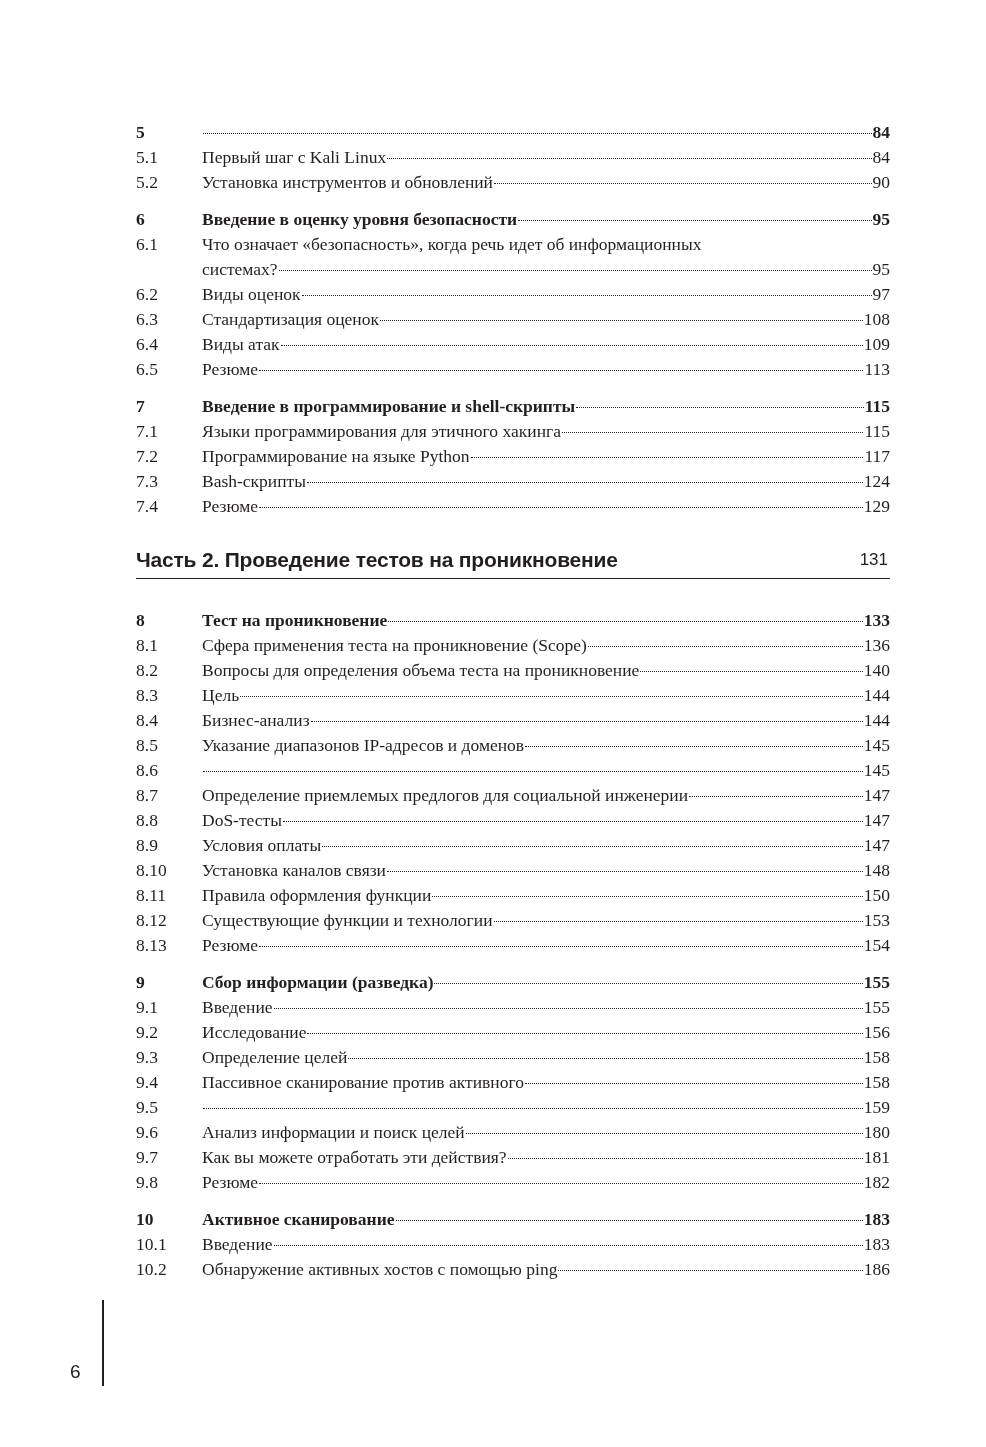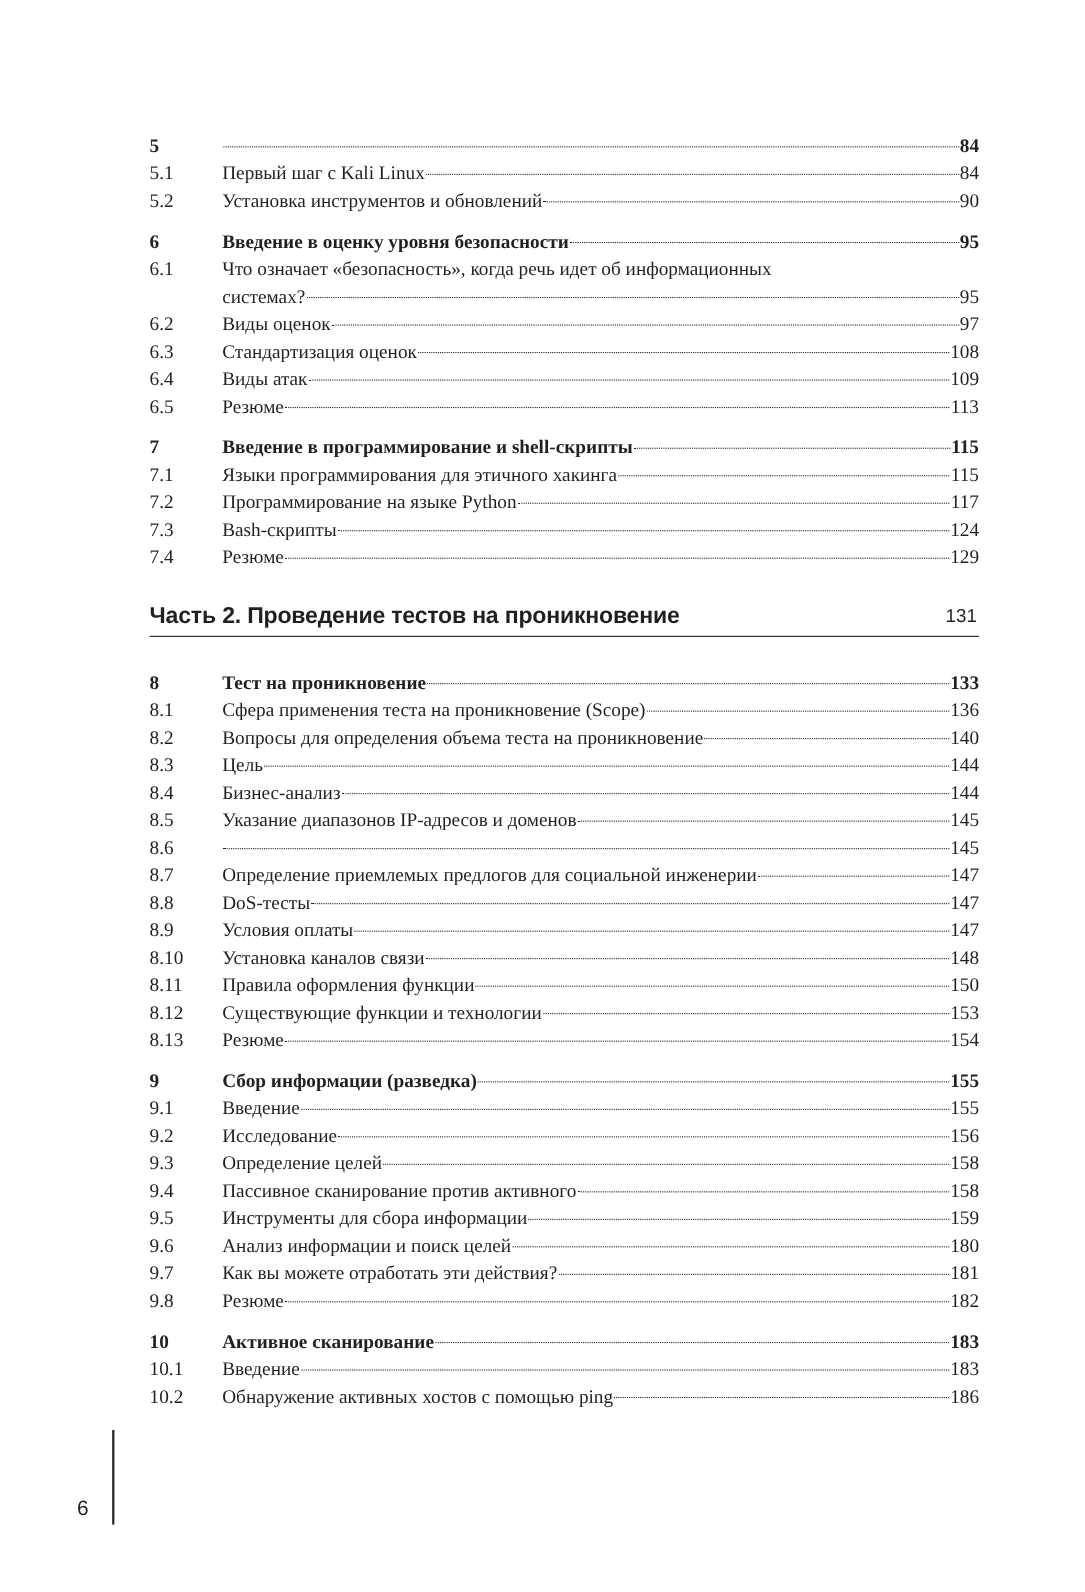--- a/index.html
+++ b/index.html
@@ -235,21 +235,20 @@
       <span class="page">158</span>
     </div>
     <div class="row">
       <span class="num">9.4</span>
       <span class="title">Пассивное сканирование против активного</span>
       <span class="dots"></span>
       <span class="page">158</span>
     </div>
     <div class="row">
       <span class="num">9.5</span>
-      <span class="title">Инструменты для сбора информации</span>
       <span class="dots"></span>
       <span class="page">159</span>
     </div>
     <div class="row">
       <span class="num">9.6</span>
       <span class="title">Анализ информации и поиск целей</span>
       <span class="dots"></span>
       <span class="page">180</span>
     </div>
     <div class="row">

